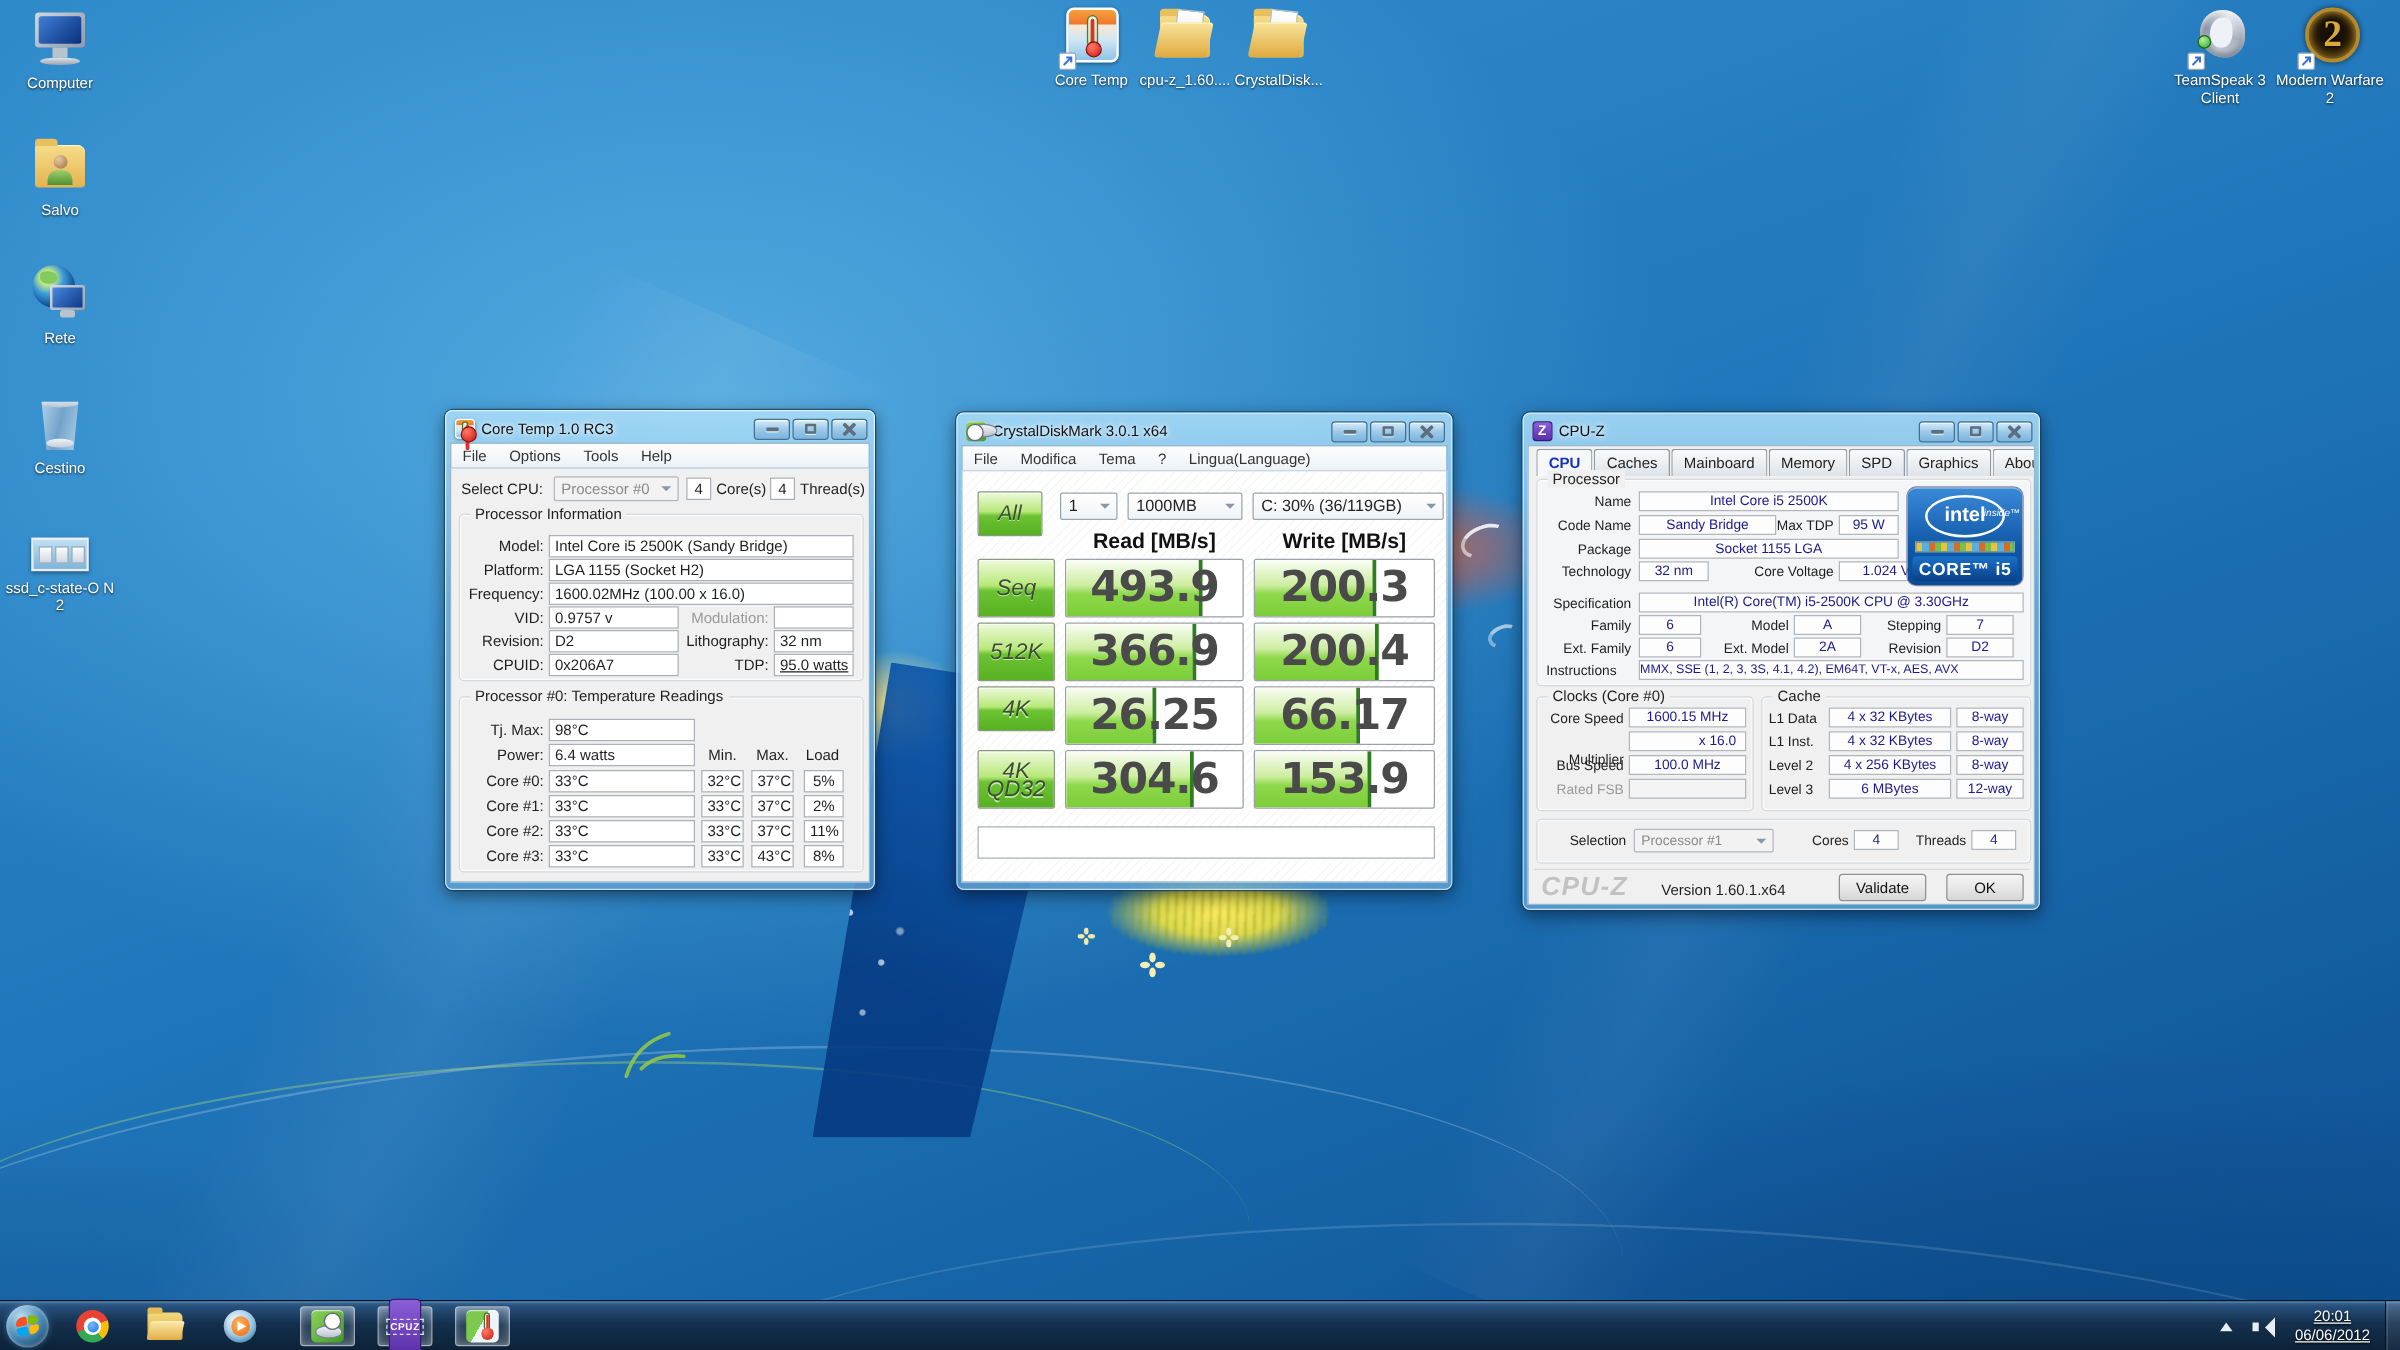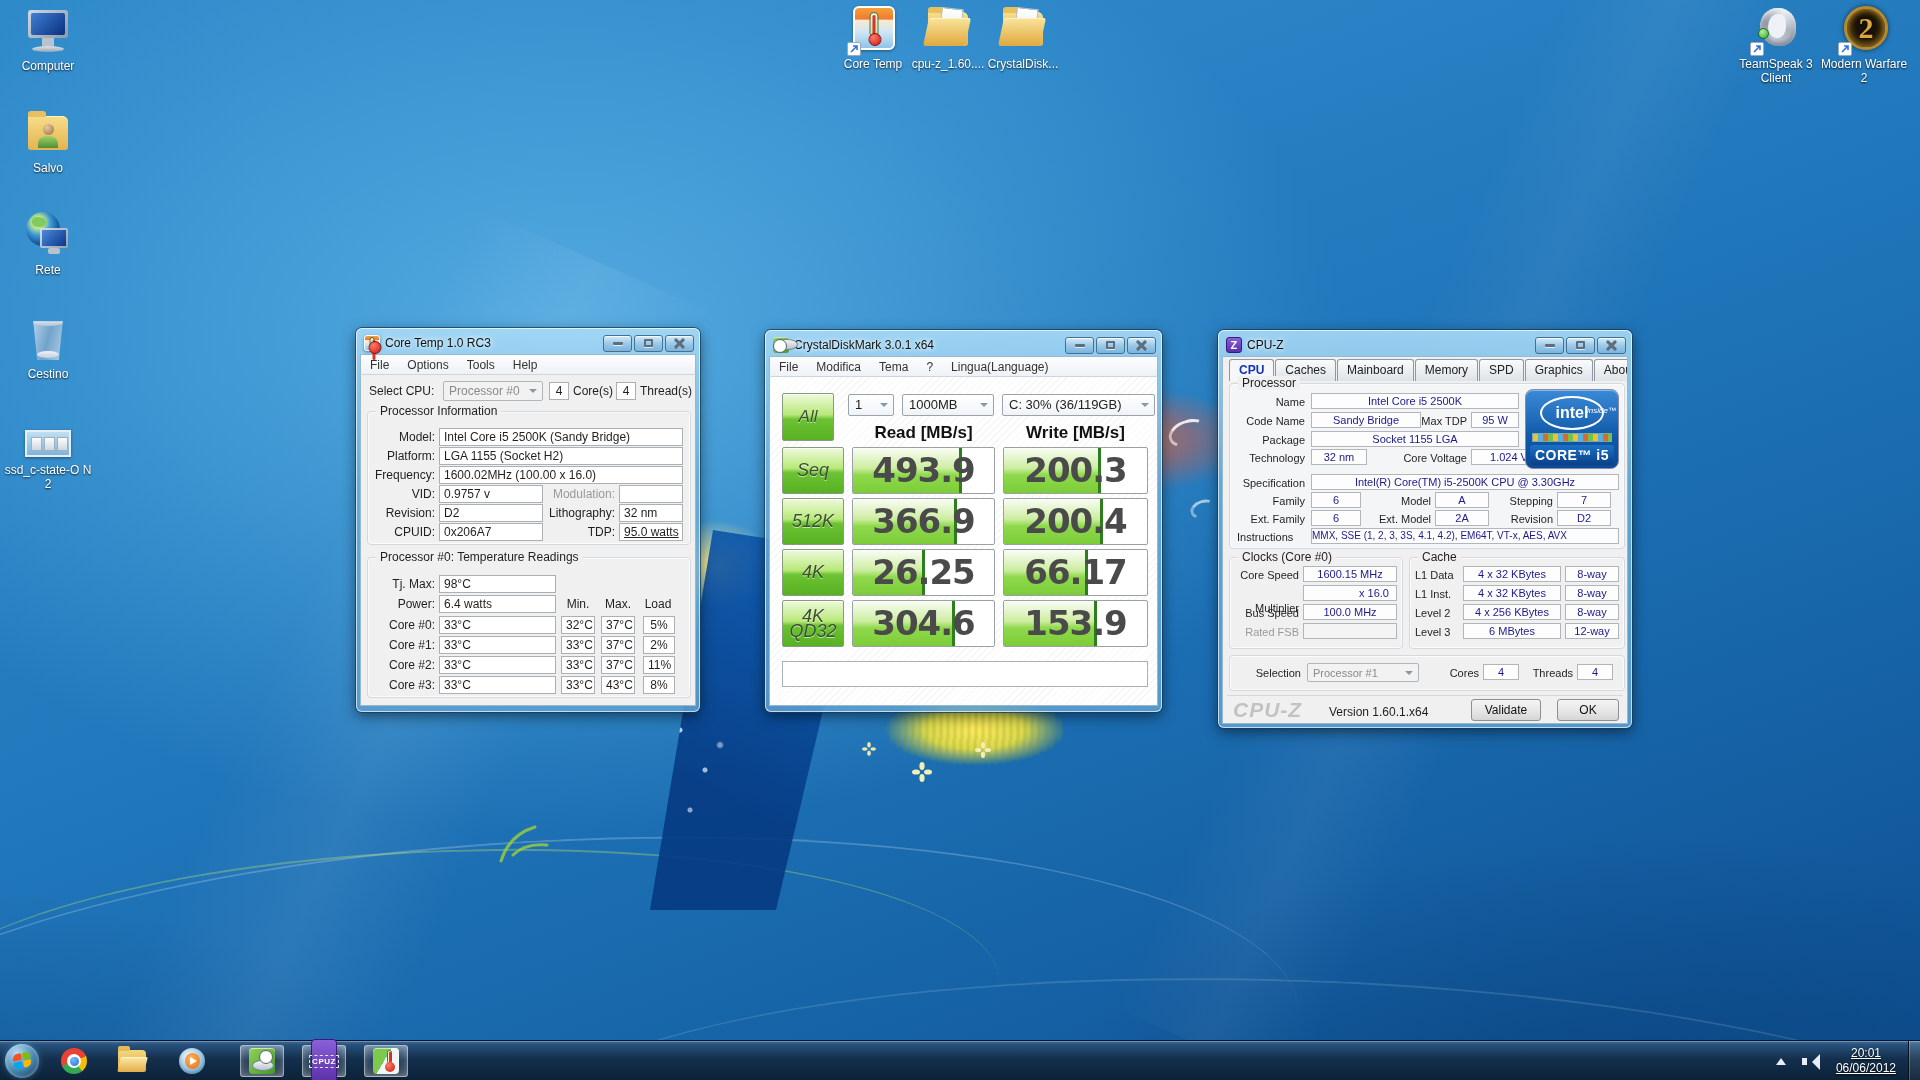--- a/index.html
+++ b/index.html
@@ -437,21 +437,21 @@
       </div>
     </div>
     <div class="menubar">
       <span>File</span>
       <span>Modifica</span>
       <span>Tema</span>
       <span>?</span>
       <span>Lingua(Language)</span>
     </div>
     <div class="wbody cdm-body" style="height:329px;">
-      <div class="greenbtn" style="left:12px; top:16px; width:52px; height:48px; font-size:17px;">All</div>
+      <div class="greenbtn" style="left:12px; top:16px; width:52px; height:36px; font-size:17px;">All</div>
       <div class="select" style="left:78px; top:17px; width:46px;"><span>1</span><span class="da"></span></div>
       <div class="select" style="left:132px; top:17px; width:92px;"><span>1000MB</span><span class="da"></span></div>
       <div class="select" style="left:232px; top:17px; width:153px;"><span>C: 30% (36/119GB)</span><span class="da"></span></div>
       <div class="cdm-h" style="left:82px; top:46px; width:143px;">Read [MB/s]</div>
       <div class="cdm-h" style="left:233px; top:46px; width:145px;">Write [MB/s]</div>
 
       <div class="greenbtn" style="left:12px; top:70px; width:62px; height:47px;">Seq</div>
       <div class="vcell" style="left:82px; top:70px; width:143px; height:47px;">
         <div class="vfill" style="width: 77%;"></div>
         <div class="vnum">493.9</div>
@@ -464,21 +464,21 @@
       <div class="greenbtn" style="left:12px; top:121px; width:62px; height:47px;">512K</div>
       <div class="vcell" style="left:82px; top:121px; width:143px; height:47px;">
         <div class="vfill" style="width: 74%;"></div>
         <div class="vnum">366.9</div>
       </div>
       <div class="vcell" style="left:233px; top:121px; width:145px; height:47px;">
         <div class="vfill" style="width: 69%;"></div>
         <div class="vnum">200.4</div>
       </div>
 
-      <div class="greenbtn" style="left:12px; top:172px; width:62px; height:47px;">4K</div>
+      <div class="greenbtn" style="left:12px; top:172px; width:62px; height:36px;">4K</div>
       <div class="vcell" style="left:82px; top:172px; width:143px; height:47px;">
         <div class="vfill" style="width: 51%;"></div>
         <div class="vnum">26.25</div>
       </div>
       <div class="vcell" style="left:233px; top:172px; width:145px; height:47px;">
         <div class="vfill" style="width: 59%;"></div>
         <div class="vnum">66.17</div>
       </div>
 
       <div class="greenbtn" style="left:12px; top:223px; width:62px; height:47px; line-height:15px; padding:0 6px;">4K QD32</div>

